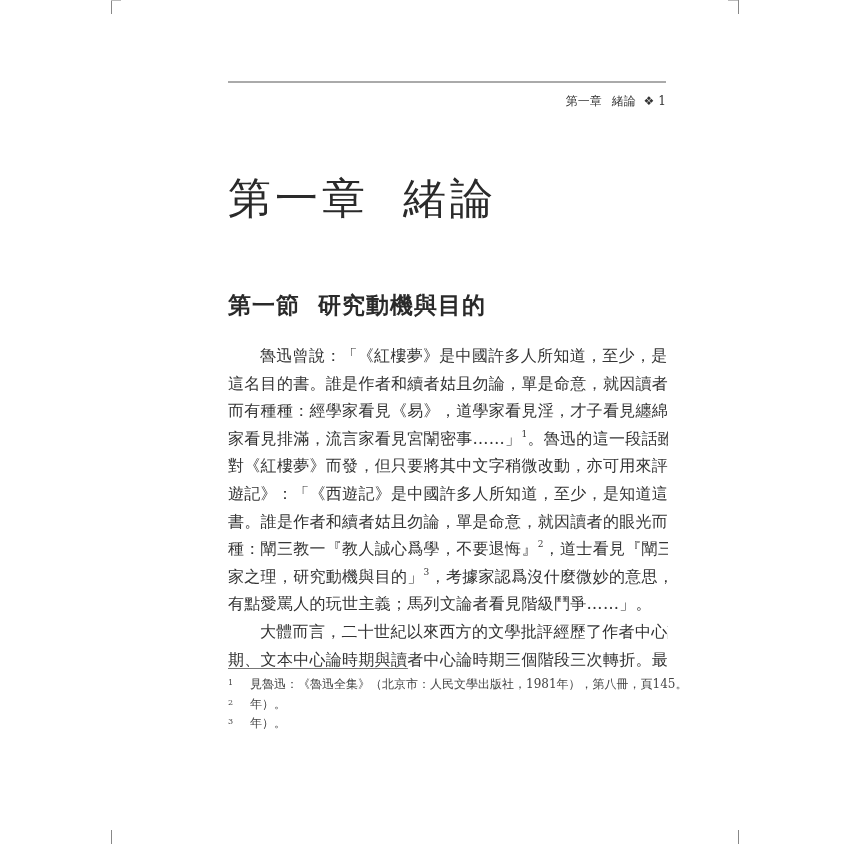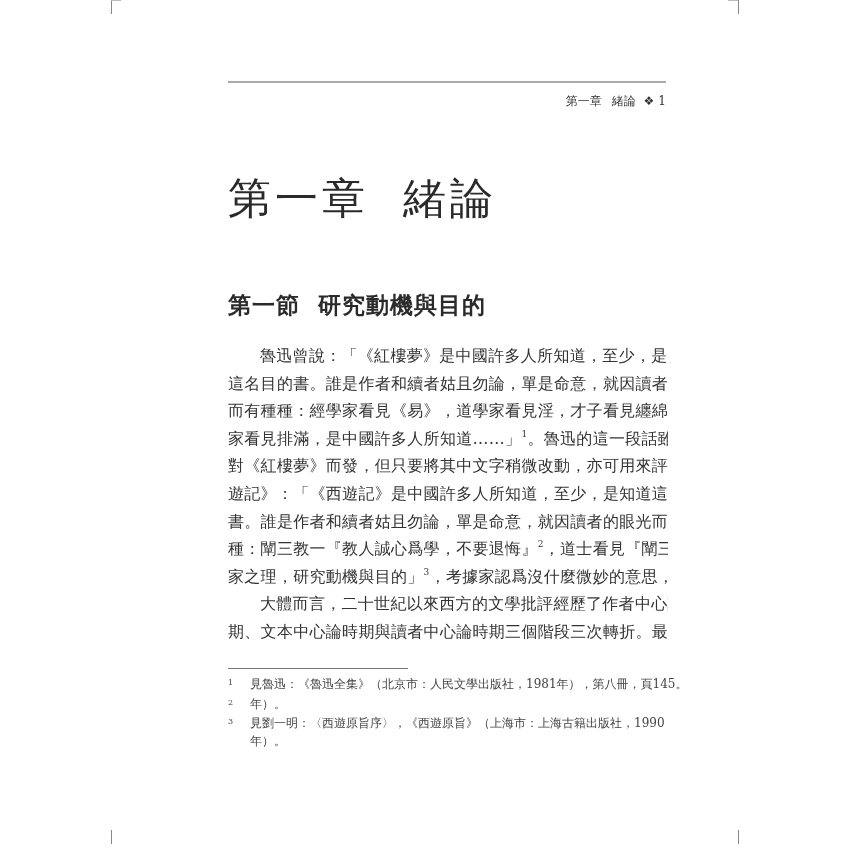--- a/index.html
+++ b/index.html
@@ -140,38 +140,38 @@
 </div>
 
 <div class="section-title">
   <span>第一節</span><span class="sp"></span><span>研究動機與目的</span>
 </div>
 
 <div class="body-text">
   <span class="body-line indent">魯迅曾說：「《紅樓夢》是中國許多人所知道，至少，是知道</span>
   <span class="body-line">這名目的書。誰是作者和續者姑且勿論，單是命意，就因讀者的眼光</span>
   <span class="body-line">而有種種：經學家看見《易》，道學家看見淫，才子看見纏綿，革命</span>
-  <span class="body-line"><span>家看見排滿，是中國許多人所知道……」</span><sup>1</sup><span>。魯迅的這一段話雖是針</span></span>
+  <span class="body-line"><span>家看見排滿，流言家看見宮闈密事……」</span><sup>1</sup><span>。魯迅的這一段話雖是針</span></span>
   <span class="body-line">對《紅樓夢》而發，但只要將其中文字稍微改動，亦可用來評論《西</span>
   <span class="body-line">遊記》：「《西遊記》是中國許多人所知道，至少，是知道這名目的</span>
   <span class="body-line">書。誰是作者和續者姑且勿論，單是命意，就因讀者的眼光而有種</span>
   <span class="body-line"><span>種：闡三教一『教人誠心爲學，不要退悔』</span><sup>2</sup><span>，道士看見『闡三教一</span></span>
   <span class="body-line"><span>家之理，研究動機與目的」</span><sup>3</sup><span>，考據家認爲沒什麼微妙的意思，不過</span></span>
+  <span class="body-line">有點愛罵人的玩世主義；馬列文論者看見階級鬥爭……」。</span>
   <span class="body-line indent">大體而言，二十世紀以來西方的文學批評經歷了作者中心論時</span>
   <span class="body-line">期、文本中心論時期與讀者中心論時期三個階段三次轉折。最初，文</span>
 </div>
 
 <div class="fn-rule"></div>
 <div class="footnotes">
   <div class="fn">
     <span class="fn-num">1</span>
     <span class="fn-line">見魯迅：《魯迅全集》（北京市：人民文學出版社，1981年），第八冊，頁145。</span>
   </div>
   <div class="fn">
     <span class="fn-num">2</span>
     <span class="fn-line">年）。</span>
   </div>
   <div class="fn">
     <span class="fn-num">3</span>
-    <span class="fn-line">見劉一明：〈西遊原旨序〉，《西遊原旨》（上海市：上海古籍出版社，1990</span>
     <span class="fn-line">年）。</span>
   </div>
 </div>
 
 </body></html>

